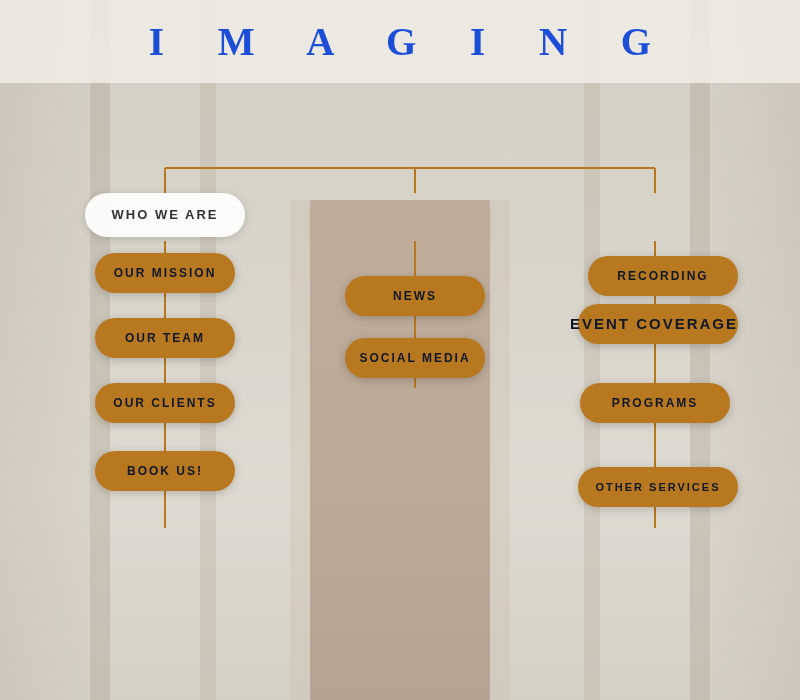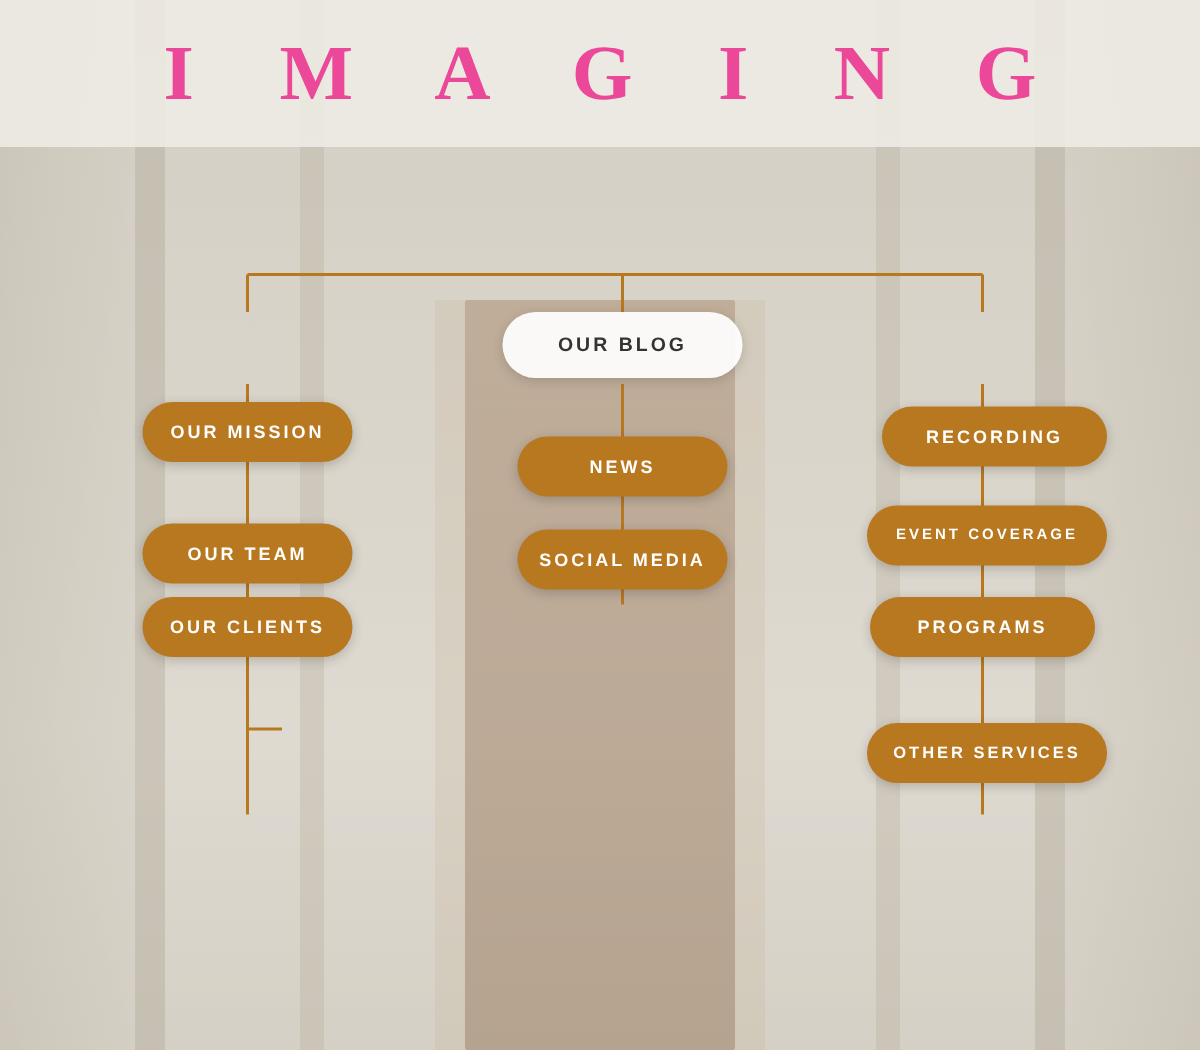--- a/index.html
+++ b/index.html
@@ -28,24 +28,24 @@
 
     
     .title-area {
       background: rgba(240, 237, 230, 0.85);
       padding: 20px 0 18px;
       text-align: center;
       border-bottom: none;
     }
 
     .title-line1, .title-line2 {
-      font-size: 52px;
+      font-size: 39px;
       font-weight: 900;
       letter-spacing: 22px;
-      color: #ec4899;
+      color: #1d4ed8;
       text-transform: uppercase;
       font-family: 'Georgia', serif;
       line-height: 1.15;
       padding-left: 22px;
     }
 
     
     .diagram {
       position: relative;
       width: 800px;
@@ -83,21 +83,21 @@
       color: #333;
       border: none;
       box-shadow: 0 2px 8px rgba(0,0,0,0.15);
       width: 160px;
       height: 44px;
       font-size: 13px;
     }
 
     .pill-brown {
       background: #b87820;
-      color: #ffffff;
+      color: #0f172a;
       border: none;
       box-shadow: 0 2px 8px rgba(0,0,0,0.2);
       width: 140px;
       height: 40px;
       font-size: 12px;
     }
   </style>
 </head>
 <body>
 
@@ -146,52 +146,55 @@
       <line x1="415" y1="213" x2="415" y2="213" stroke="#b87820" stroke-width="2"></line>
       <line x1="415" y1="275" x2="415" y2="275" stroke="#b87820" stroke-width="2"></line>
 
       <line x1="655" y1="158" x2="655" y2="445" stroke="#b87820" stroke-width="2"></line>
       <line x1="655" y1="193" x2="638" y2="193" stroke="#b87820" stroke-width="2"></line>
       <line x1="655" y1="255" x2="638" y2="255" stroke="#b87820" stroke-width="2"></line>
       <line x1="655" y1="320" x2="638" y2="320" stroke="#b87820" stroke-width="2"></line>
       <line x1="655" y1="388" x2="638" y2="388" stroke="#b87820" stroke-width="2"></line>
     </svg>
 
-
-    <div class="pill pill-white" style="left: 335px; top: 110px;">
-      <span>OUR BLOG</span>
-    </div>
+    <div class="pill pill-white" style="left: 85px; top: 110px;">
+      <span>WHO WE ARE</span>
+    </div>
+
 
 
     <div class="pill pill-brown" style="left: 95px; top: 170px;">
       <span>OUR MISSION</span>
     </div>
 
-    <div class="pill pill-brown" style="left: 95px; top: 251px;">
+    <div class="pill pill-brown" style="left: 95px; top: 235px;">
       <span>OUR TEAM</span>
     </div>
 
     <div class="pill pill-brown" style="left: 95px; top: 300px;">
       <span>OUR CLIENTS</span>
     </div>
 
+    <div class="pill pill-brown" style="left: 95px; top: 368px;">
+      <span>BOOK US!</span>
+    </div>
 
     <div class="pill pill-brown" style="left: 345px; top: 255px; width: 140px;">
       <span>SOCIAL MEDIA</span>
     </div>
 
     <div class="pill pill-brown" style="left: 345px; top: 193px; width: 140px;">
       <span>NEWS</span>
     </div>
 
     <div class="pill pill-brown" style="left: 588px; top: 173px; width: 150px; align-items: center;">
       <span>RECORDING</span>
     </div>
 
-    <div class="pill pill-brown" style="left: 578px; top: 239px; width: 160px; font-size: 10px;">
+    <div class="pill pill-brown" style="left: 578px; top: 221px; width: 160px; font-size: 15px; justify-content: flex-end;">
       <span>EVENT COVERAGE</span>
     </div>
 
     <div class="pill pill-brown" style="left: 580px; top: 300px; width: 150px;">
       <span>PROGRAMS</span>
     </div>
 
     <div class="pill pill-brown" style="left: 578px; top: 368px; width: 160px; font-size: 11px; margin-top: 16px;">
       <span>OTHER SERVICES</span>
     </div>

